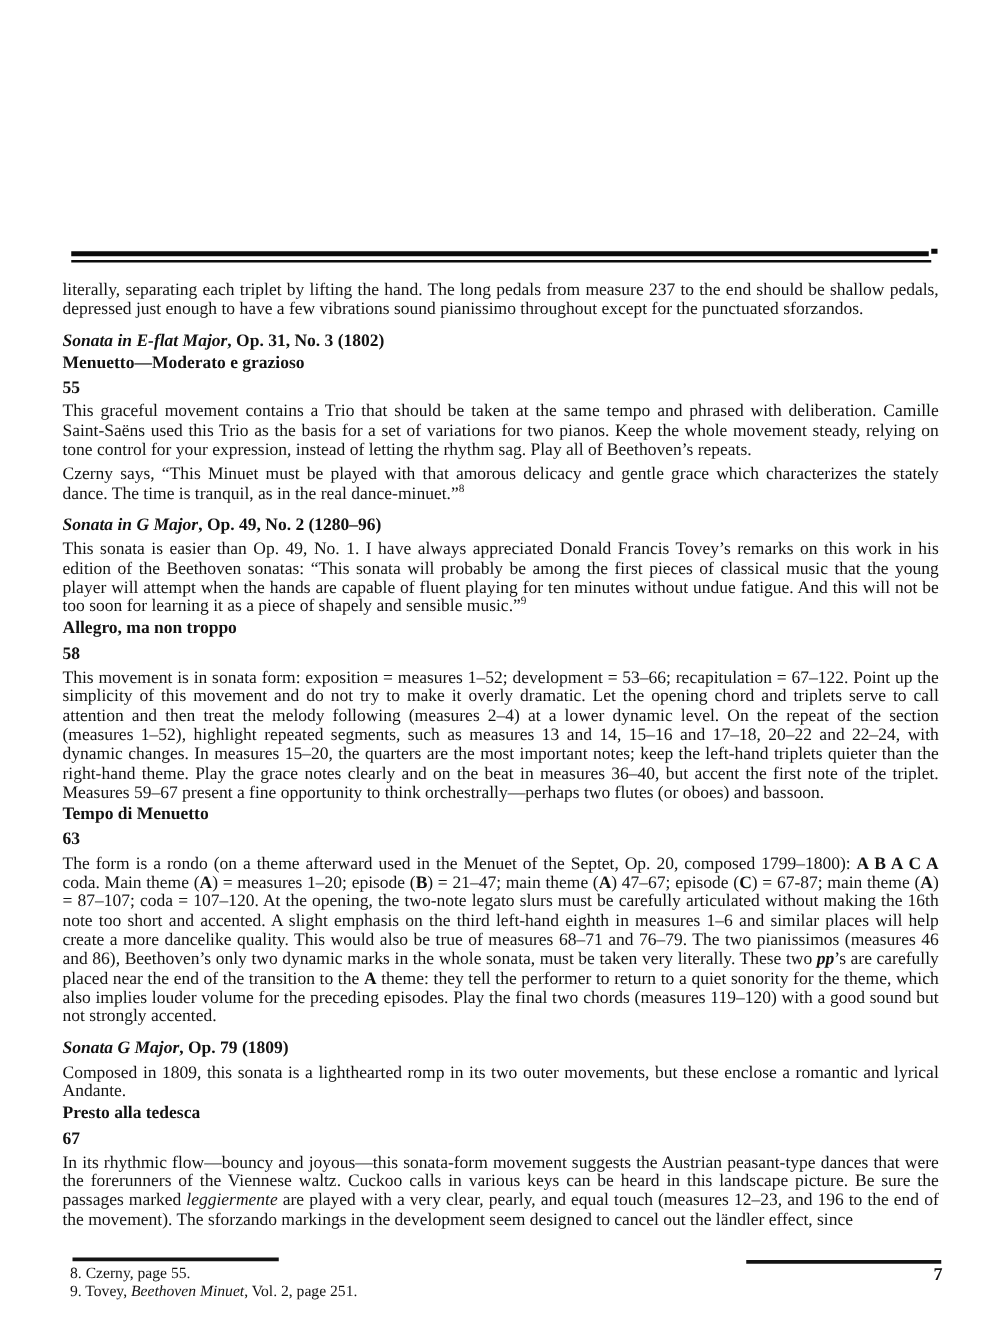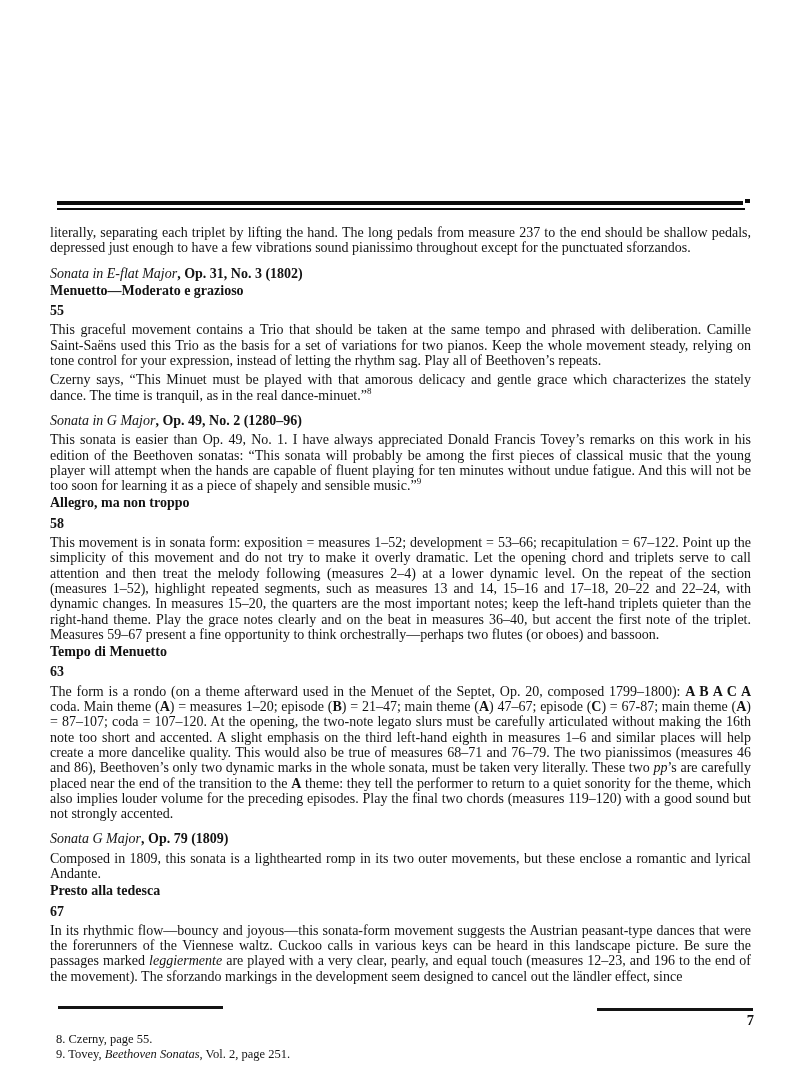--- a/index.html
+++ b/index.html
@@ -21,25 +21,25 @@
   .para{margin:4px 0 0;}
   .para.first{margin-top:4px;}
   .heading{margin:10px 0 0;font-weight:700;text-align:left;}
   .toc-row{display:flex;margin:2px 0 0;font-weight:700;flex-direction:column;}
   .toc-title{white-space:nowrap;}
   .toc-leader{flex:1 1 auto;align-self:flex-end;border-bottom:2px dotted #161616;margin:0 1px 3px 4px;}
   .toc-page{white-space:nowrap;}
   
   .rs-i{font-style:italic;}
   .rs-b{font-weight:700;}
-  .rs-bi{font-weight:400;font-style:italic;}
+  .rs-bi{font-weight:700;font-style:italic;}
   .rs-sup{vertical-align:super;font-size:9px;line-height:0;}
   
   .footnote-rule{position:absolute;left:58px;top:1006px;width:165px;height:3px;background:#141414;}
-  .footnotes{position:absolute;left:56px;top:1032px;width:420px;font-size:12.5px;line-height:14.6px;}
+  .footnotes{position:absolute;left:56px;top:1011px;width:420px;font-size:12.5px;line-height:14.6px;}
   .footnote{margin:0;}
   .folio-rule{position:absolute;left:597px;top:1008px;width:156px;height:3px;background:#141414;}
   .folio{position:absolute;left:730px;top:1012px;width:24px;text-align:right;font-weight:700;font-size:14.5px;}
 </style>
 </head>
 <body>
 
 <div class="page">
 
   <div class="rule-thick"></div>
@@ -93,19 +93,19 @@
     </div>
 
     <p class="para"><span>In its rhythmic flow—bouncy and joyous—this sonata-form movement suggests the Austrian peasant-type dances that were the forerunners of the Viennese waltz.  Cuckoo calls in various keys can be heard in this landscape picture.  Be sure the passages marked </span><span class="rs-i">leggiermente</span><span> are played with a very clear, pearly, and equal touch (measures 12–23, and 196 to the end of the movement).  The sforzando markings in the development seem designed to cancel out the ländler effect, since</span></p>
 
   </div>
 
   <div class="footnote-rule"></div>
 
   <div class="footnotes">
     <p class="footnote"><span>8. Czerny, page 55.</span></p>
-    <p class="footnote"><span>9. Tovey, </span><span class="rs-i">Beethoven Sonatas</span><span>, Vol. 2, page 251.</span></p>
+    <p class="footnote"><span>9. Tovey, </span><span class="rs-i">Beethoven Minuet</span><span>, Vol. 2, page 251.</span></p>
   </div>
 
   <div class="folio-rule"></div>
   <div class="folio">7</div>
 
 </div>
 
 </body></html>

